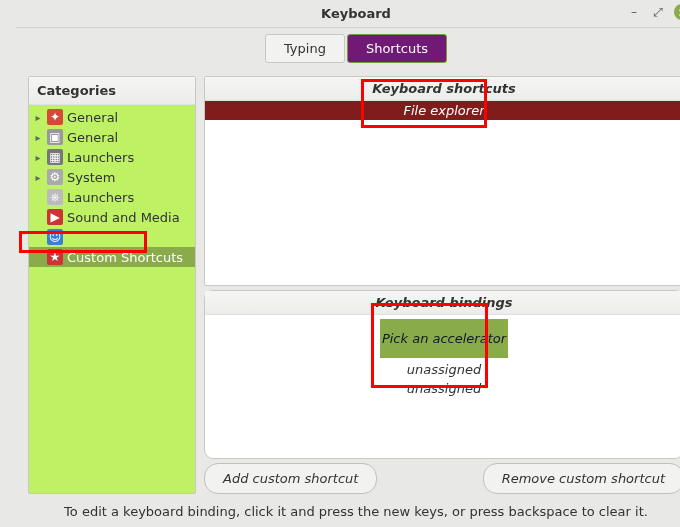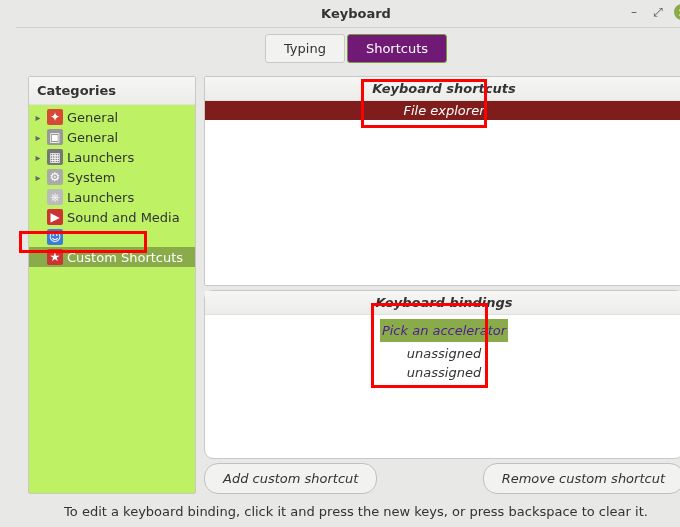--- a/index.html
+++ b/index.html
@@ -32,21 +32,21 @@
 .ic-custom { background: #c33; color: #fff; }
 .right { flex: 1; display: flex; flex-direction: column; gap: 4px; font-style: italic; }
 .panel { background: #fff; border: 1px solid #c8c8c6; border-radius: 2px; }
 .panel.top { height: 210px; }
 .panel.bottom { flex: 1; border-radius: 9px; }
 .panel-header { text-align: center; font-weight: bold; padding: 4px 0; border-bottom: 1px solid #e0e0de; background: linear-gradient(#f6f6f4,#ececea); }
 .shortcut-row { background: #7f1d1d; color: #fff; text-align: center; padding: 2px 0; }
 .bindings { padding: 2px 0; }
 .binding-row { text-align: center; padding: 2px 0; }
 .binding-row.editing { display: flex; justify-content: center; }
-.binding-row.editing span { background: #8aab4a; color: #4c1d95; padding: 4px 2px; }
+.binding-row.editing span { background: #8aab4a; color: #0f172a; padding: 12px 2px; }
 .button-row { display: flex; gap: 8px; }
 .btn { flex: 0 0 auto; padding: 7px 18px; background: #f2f2f0; border: 1px solid #c0c0be; border-radius: 14px; font-size: 13px; cursor: default; }
 .btn.add { }
 .btn.remove { margin-left: auto; }
 .hint { text-align: center; padding: 6px 0 8px 0; font-size: 13px; color: #333; }
 .hl { position: absolute; border: 3px solid #ff0000; pointer-events: none; }
 </style>
 </head>
 <body>
 

